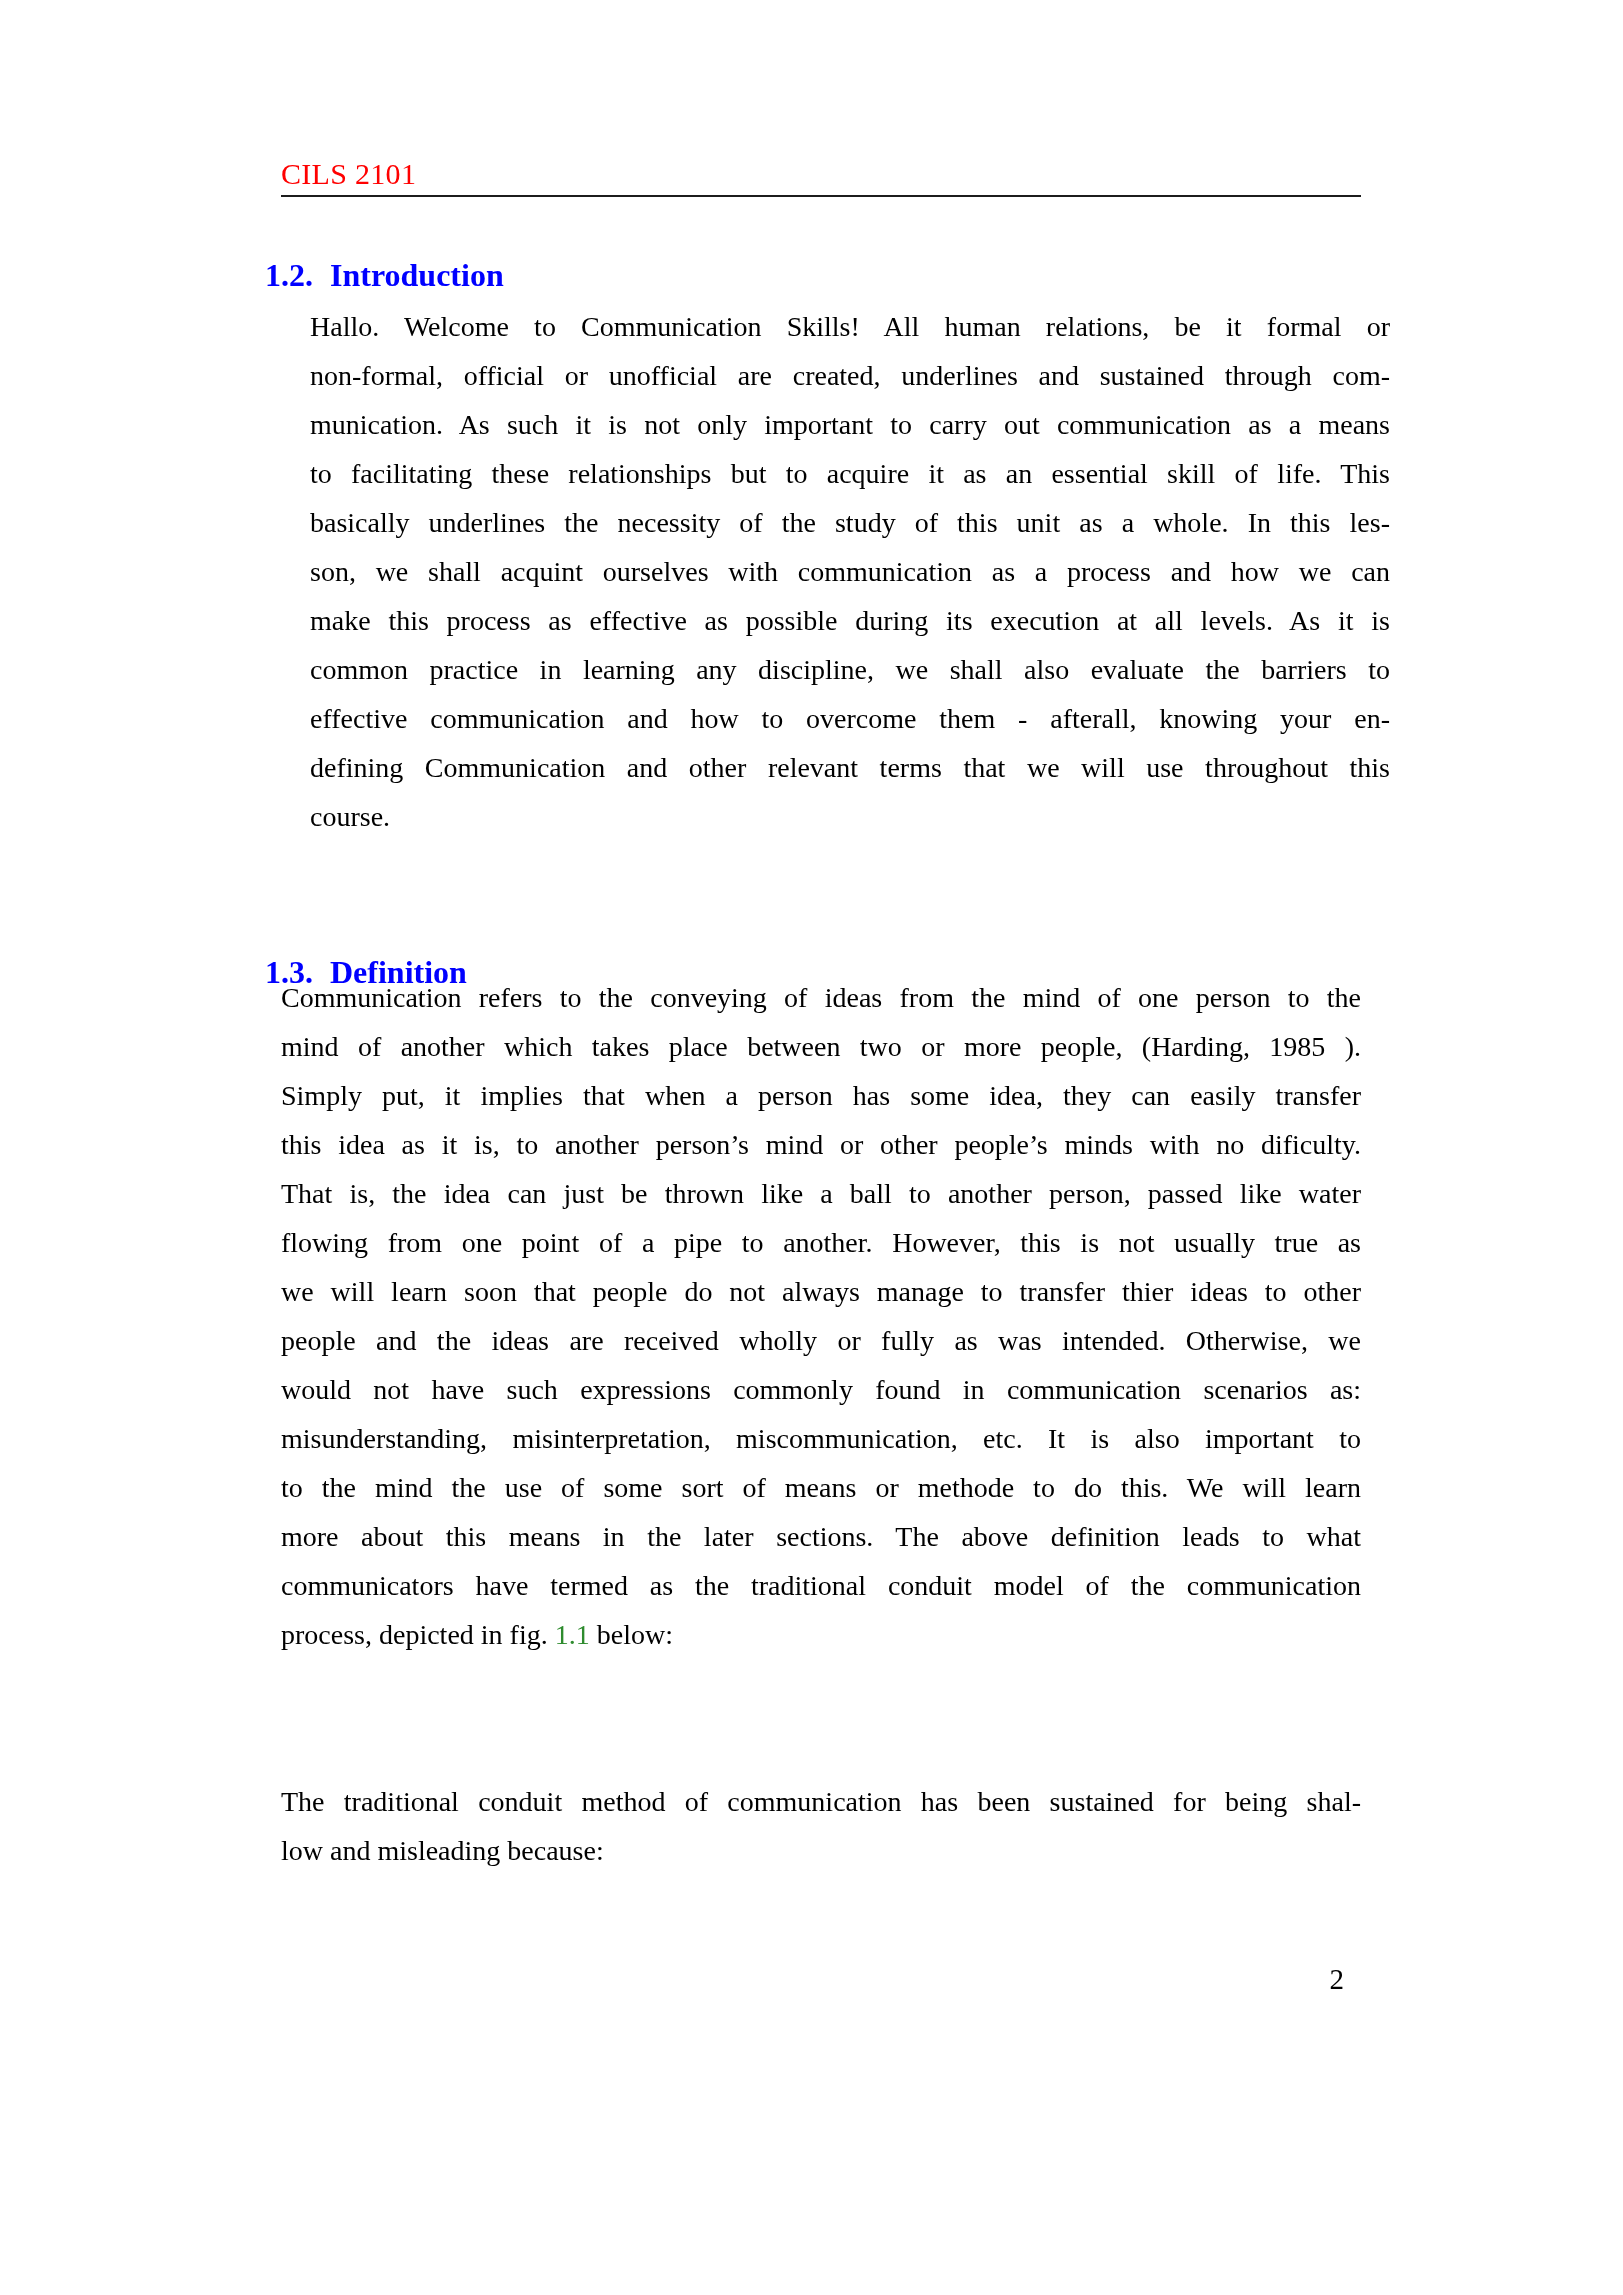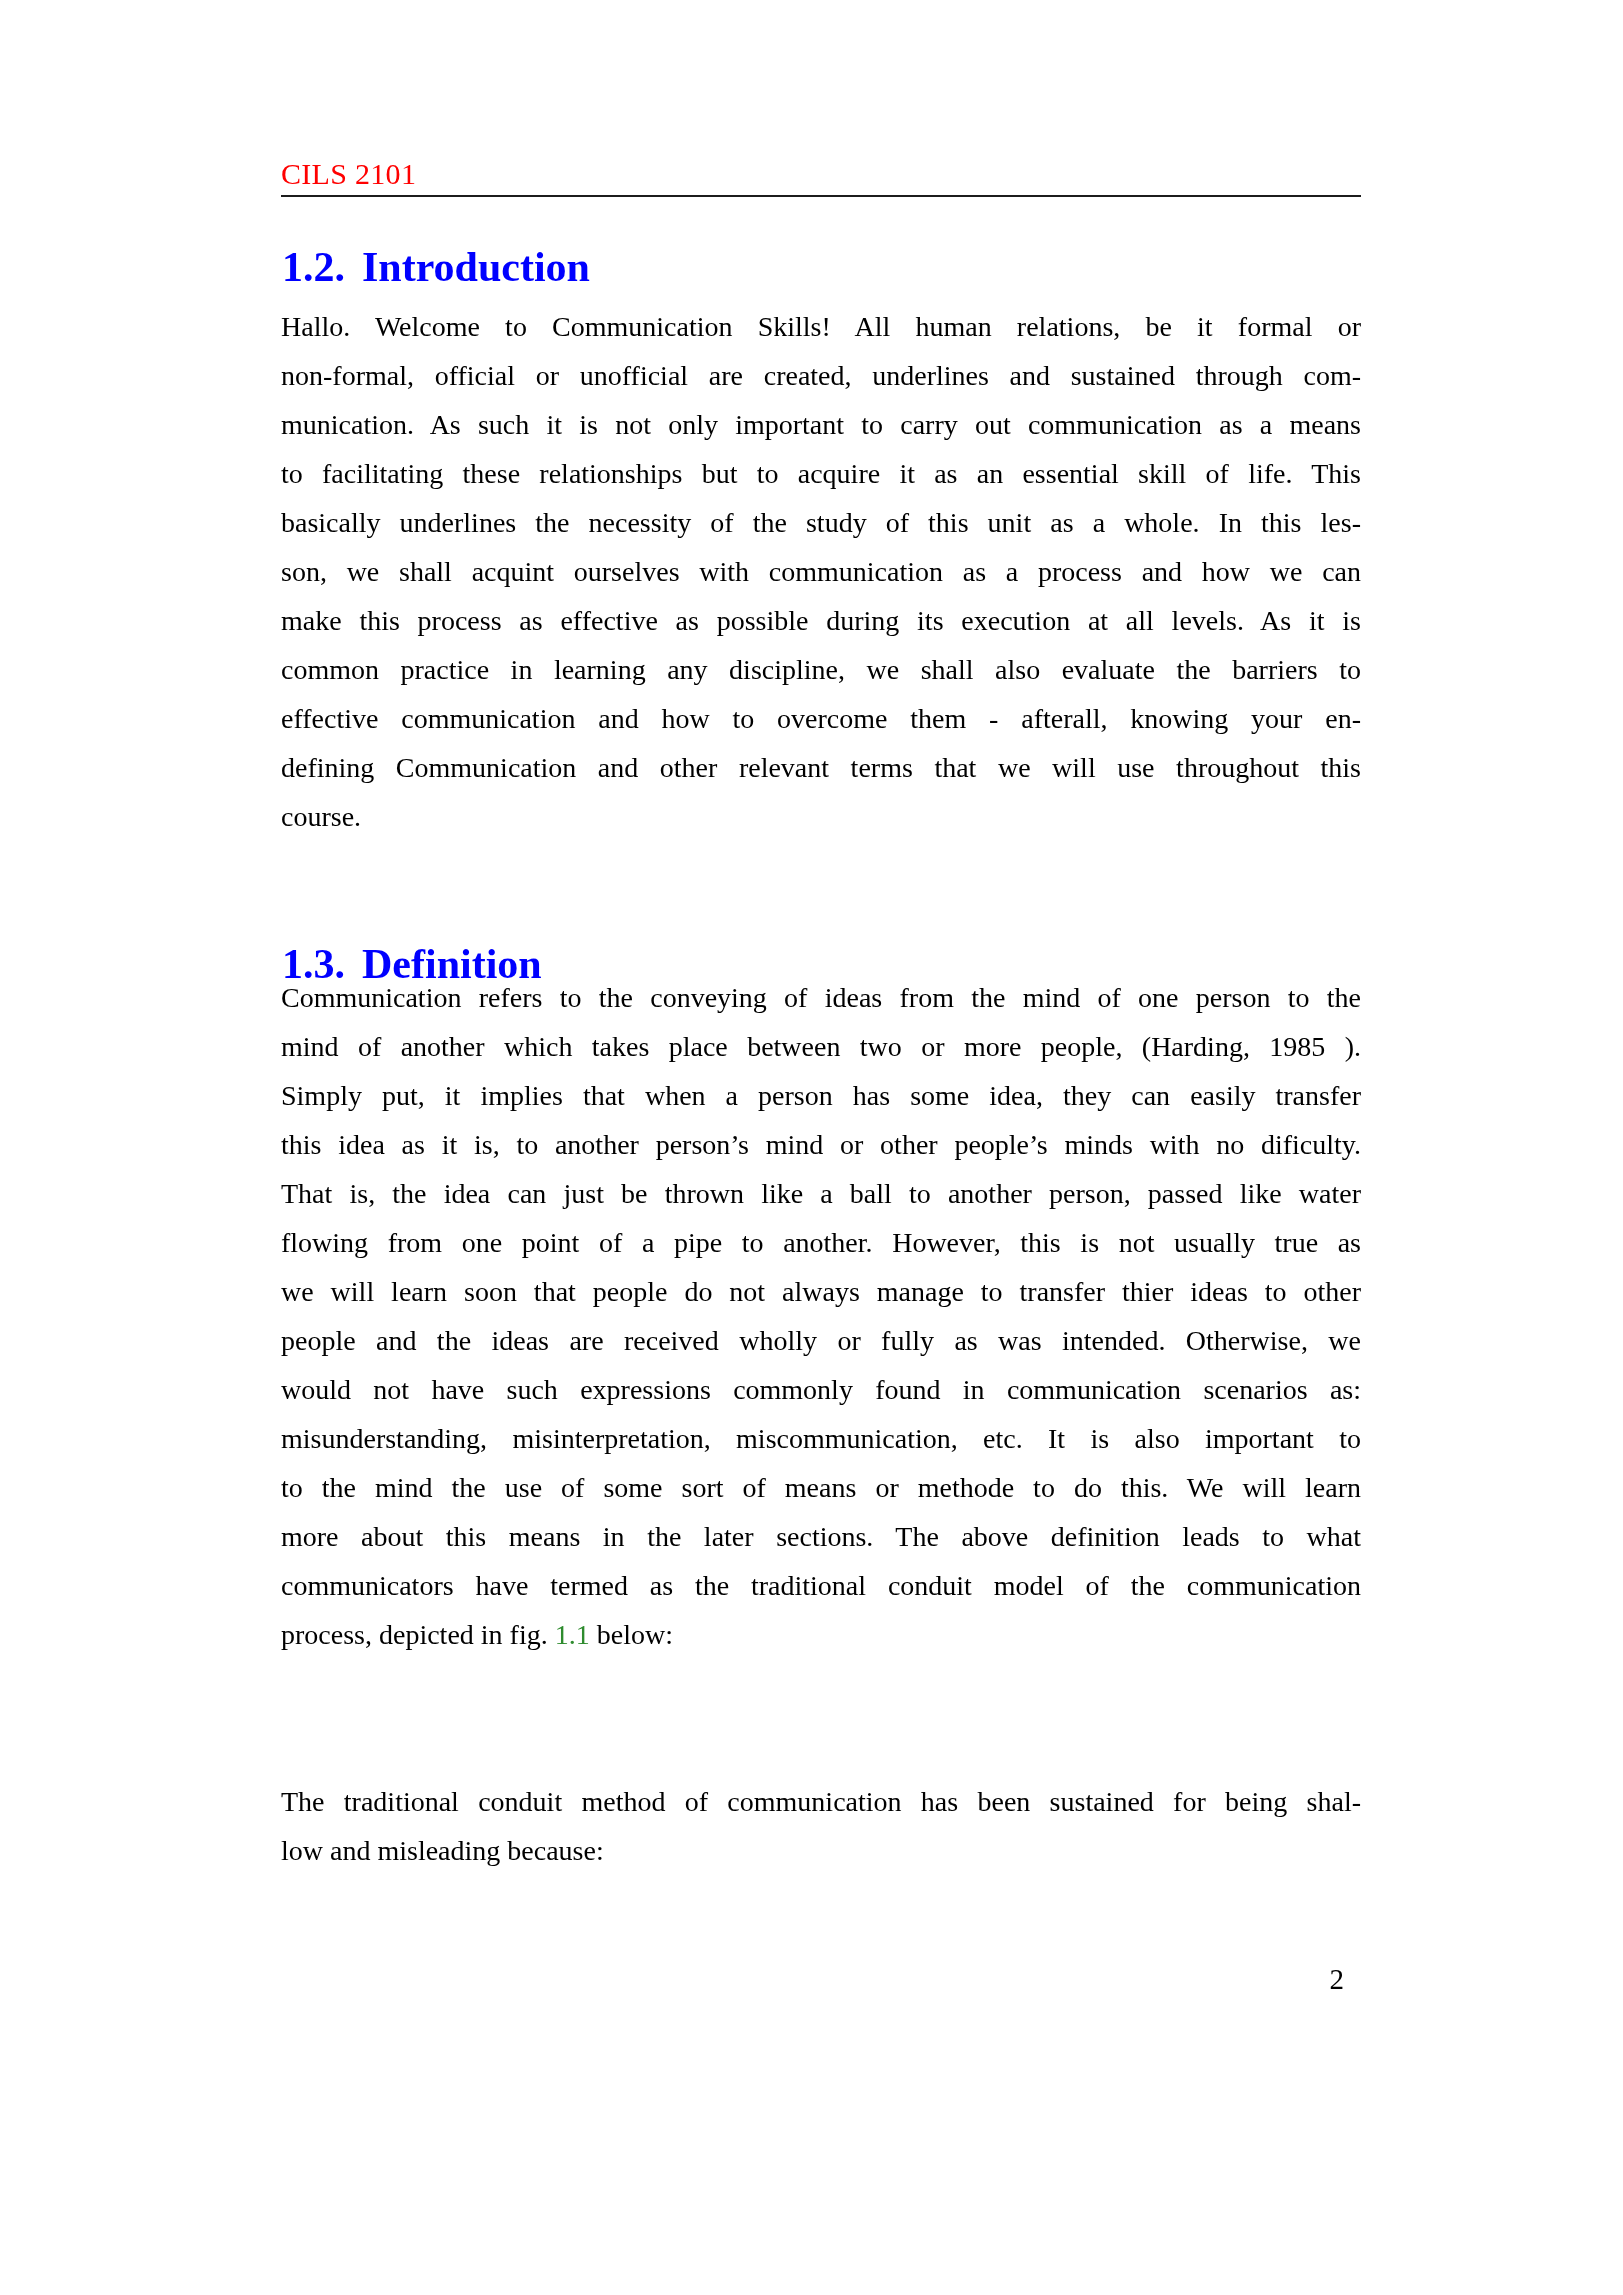--- a/index.html
+++ b/index.html
@@ -14,32 +14,33 @@
   .course-code {
     position:absolute; left:281px; top:157px;
     font-size:30px; color:var(--header-red,#ff0000);
     letter-spacing:0.3px;
   }
   .header-rule {
     position:absolute; left:281px; top:195px;
     width:1080px; height:2px; background:#1c1c1c;
   }
   .section-heading {
-    position:absolute; left:282px;
-    font-size:42px; font-weight:bold; color:var(--heading-blue,#0000ff);
+    position:absolute; left:265px;
+    font-size:32px; font-weight:bold; color:var(--heading-blue,#0000ff);
     white-space:nowrap;
+    margin-top:14px;
   }
   #heading-intro { top:243px; }
   #heading-definition { top:940px; }
   .section-number { margin-right:17px; }
   .paragraph {
     position:absolute; left:281px; width:1080px;
     font-size:28px; line-height:49px;
   }
-  #para-0-0 { top:302px; }
+  #para-0-0 { top:302px;margin-left:29px; }
   #para-1-0 { top:973px; }
   #para-1-1 { top:1777px; }
   .line {
     height:49px; overflow:hidden;
     text-align:justify; text-align-last:justify;
   }
   .line.last { text-align:left; text-align-last:left; }
   .ref { color:var(--ref-green,#2e8b2e); }
   .page-number {
     position:absolute; left:281px; top:1963px; width:1063px;

